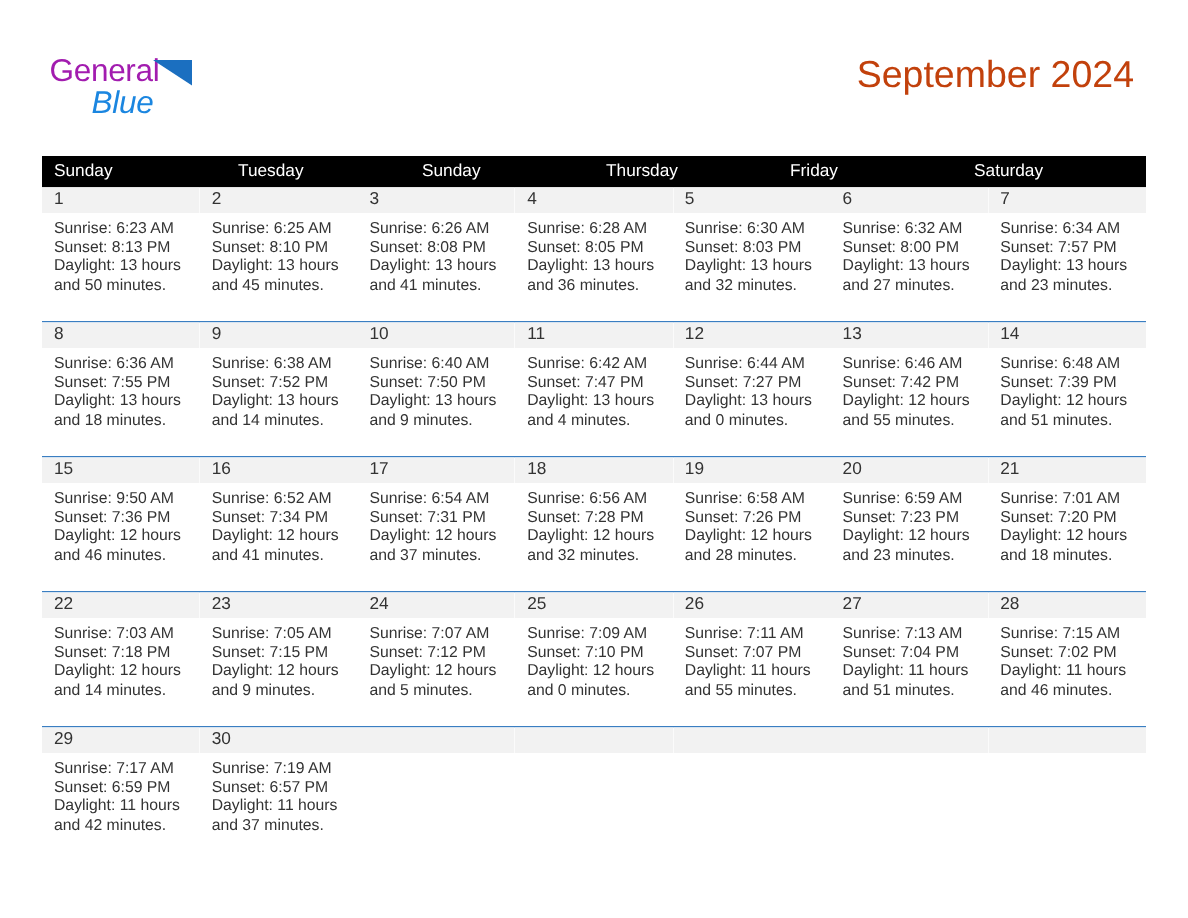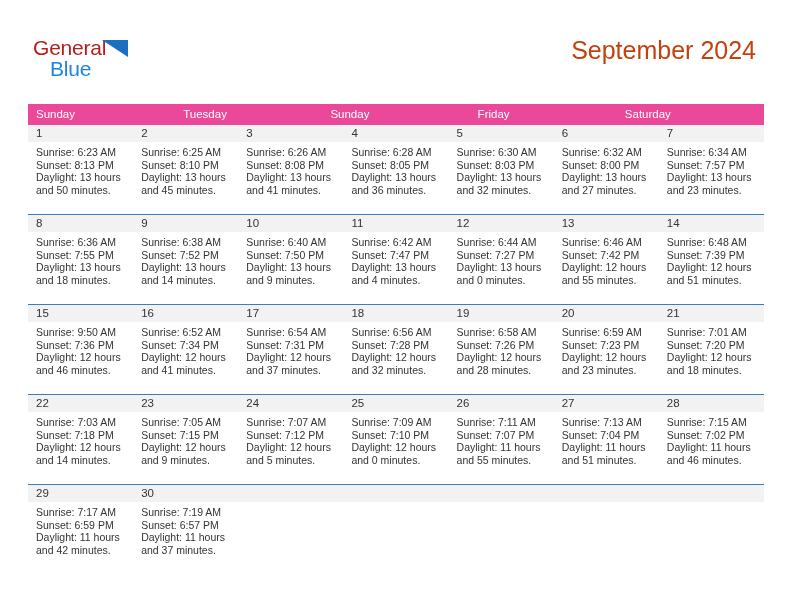--- a/index.html
+++ b/index.html
@@ -34,44 +34,45 @@
     width: 130px;
     height: 48px;
   }
   .logo-general {
     position: absolute;
     left: 0;
     top: 0;
     font-size: 21px;
     font-weight: 400;
     letter-spacing: -0.2px;
-    color: #b91c1c;
+    color: #a21caf;
     line-height: 24px;
     white-space: nowrap;
   }
   .logo-triangle {
     position: absolute;
     left: 69px;
     top: 4px;
     width: 0;
     height: 0;
     border-top: 17px solid #1b6fc0;
     border-right: 0px solid transparent;
     border-left: 26px solid transparent;
   }
   .logo-blue {
     position: absolute;
-    left: 17px;
+    left: 28px;
     top: 21px;
     font-size: 21px;
     font-weight: 400;
     letter-spacing: -0.2px;
     color: #1b86e0;
     line-height: 24px;
     white-space: nowrap;
+    font-style: italic;
   }
   .title {
     position: absolute;
     right: 36px;
     top: 35px;
     font-size: 25px;
     font-weight: 400;
     color: #c2410c;
     text-align: center;
     line-height: 30px;
@@ -93,21 +94,21 @@
   .calendar {
     position: absolute;
     left: 28px;
     top: 104px;
     width: 736px;
   }
   .weekday-row {
     display: flex;
     width: 736px;
     height: 21px;
-    background: #ec4899;
+    background: #000000;
   }
   .weekday {
     flex: 1 1 0;
     font-size: 11.5px;
     color: #ffffff;
     line-height: 21px;
     padding-left: 8px;
     white-space: nowrap;
     overflow: hidden;
   }
@@ -159,20 +160,21 @@
     </div>
     <div class="title">September 2024</div>
   </div>
 
   <div class="calendar">
 
     <div class="weekday-row">
       <div class="weekday">Sunday</div>
       <div class="weekday">Tuesday</div>
       <div class="weekday">Sunday</div>
+      <div class="weekday">Thursday</div>
       <div class="weekday">Friday</div>
       <div class="weekday">Saturday</div>
     </div>
 
     <div class="week-row first">
       <div class="day-cell">
         <div class="day-number">1</div>
         <div class="day-info">
           <div>Sunrise: 6:23 AM</div>
           <div>Sunset: 8:13 PM</div>

